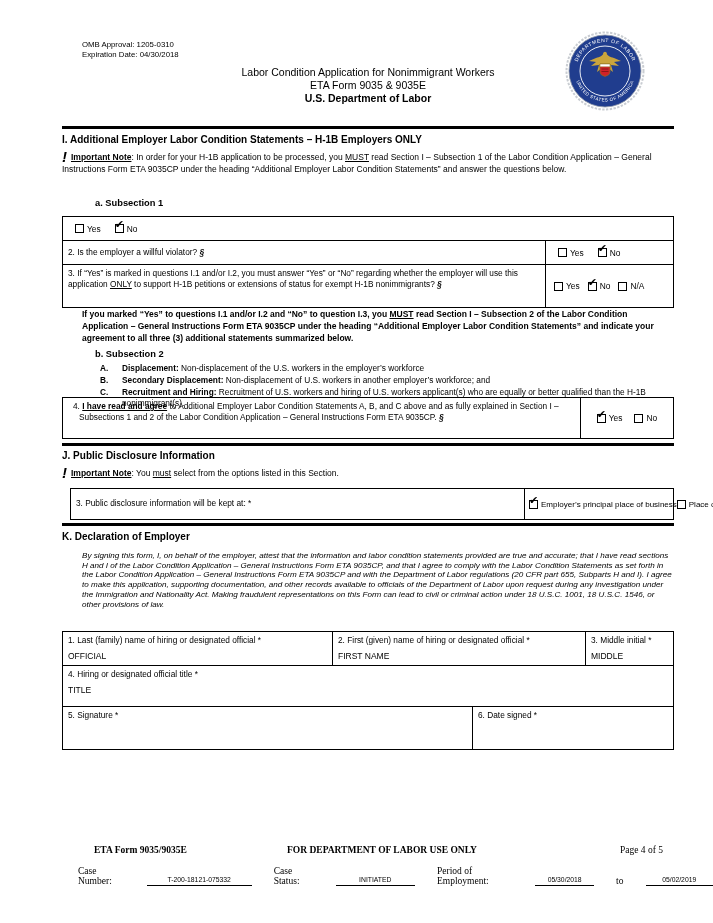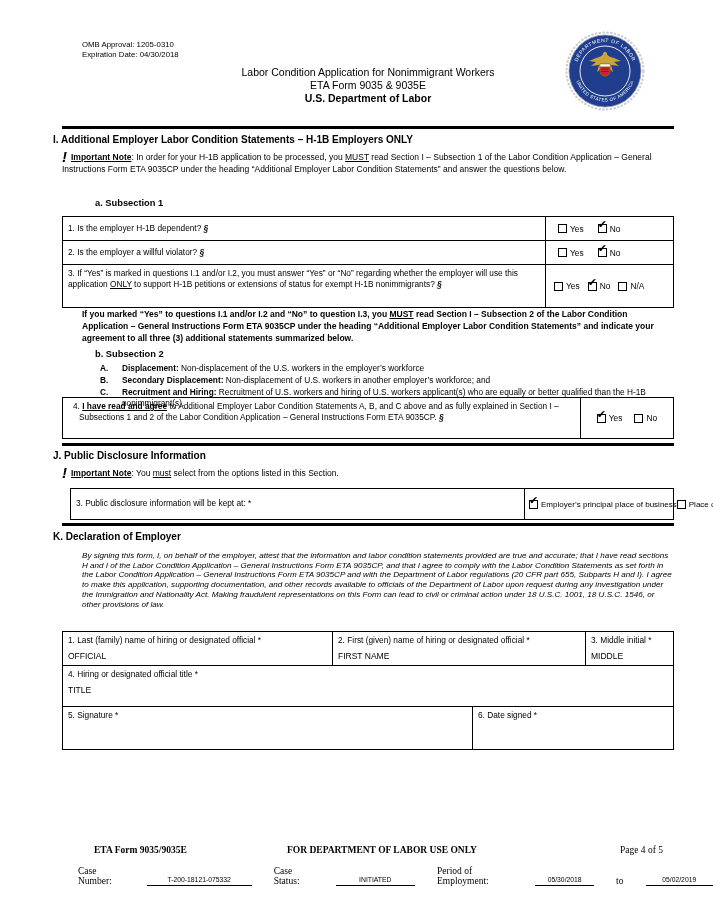--- a/index.html
+++ b/index.html
@@ -1,19 +1,19 @@
 <!DOCTYPE html>
 <html><head>
 <meta charset="utf-8">
 <style>
   html,body{margin:0;padding:0;background:#fff;}
   .page{position:relative;width:713px;height:923px;background:#fff;color:#000;
         font-family:"Liberation Sans",sans-serif;overflow:hidden;}
   .rule{position:absolute;left:62px;width:612px;height:3px;background:#000;}
-  .sec-heading{position:absolute;left:53px;font-size:10px;font-weight:bold;}
+  .sec-heading{position:absolute;left:62px;font-size:10px;font-weight:bold;}
   .note{position:absolute;left:62px;width:612px;font-size:8.5px;line-height:12px;}
   .bang{font-style:italic;font-weight:bold;font-size:15px;vertical-align:-2px;margin-right:4px;}
   .nlabel{font-weight:bold;text-decoration:underline;}
   .u{text-decoration:underline;}
   .subsec{position:absolute;left:95px;font-size:9.3px;font-weight:bold;}
   .tbl{position:absolute;left:62px;width:612px;border:1px solid #000;box-sizing:border-box;}
   .trow{display:flex;border-bottom:1px solid #000;box-sizing:border-box;}
   .trow:last-child{border-bottom:none;}
   .qcell{border-right:1px solid #000;flex:1;box-sizing:border-box;padding:3px 5px;
          font-size:8.3px;line-height:11.3px;display:flex;align-items:center;}
@@ -90,23 +90,20 @@
   <div class="sec-heading" style="top:134px">I. Additional Employer Labor Condition Statements – H-1B Employers ONLY</div>
 
   <div class="note" style="top:151px">
     <span class="bang">!</span><span class="nlabel">Important Note</span><span>:  In order for your H-1B application to be processed, you </span><span class="u">MUST</span><span> read Section I – Subsection 1 of the Labor Condition Application – General Instructions Form ETA 9035CP under the heading “Additional Employer Labor Condition Statements” and answer the questions below.</span>
   </div>
 
   <div class="subsec" style="top:198px">a. Subsection 1</div>
 
   <div class="tbl" style="top:216px">
     <div class="trow" style="height:24px">
-      <div class="qcell">
-        <span><span>1. Is the employer H-1B dependent? </span><span style="font-style:italic;font-weight:bold">§</span></span>
-      </div>
       <div class="ccell" style="width:127px;gap:14px;padding-left:12px">
         <span class="opt">
             <span class="cb"></span>
             <span>Yes</span>
           </span>
         <span class="opt">
             <span class="cb checked"></span>
             <span>No</span>
           </span>
       </div>

